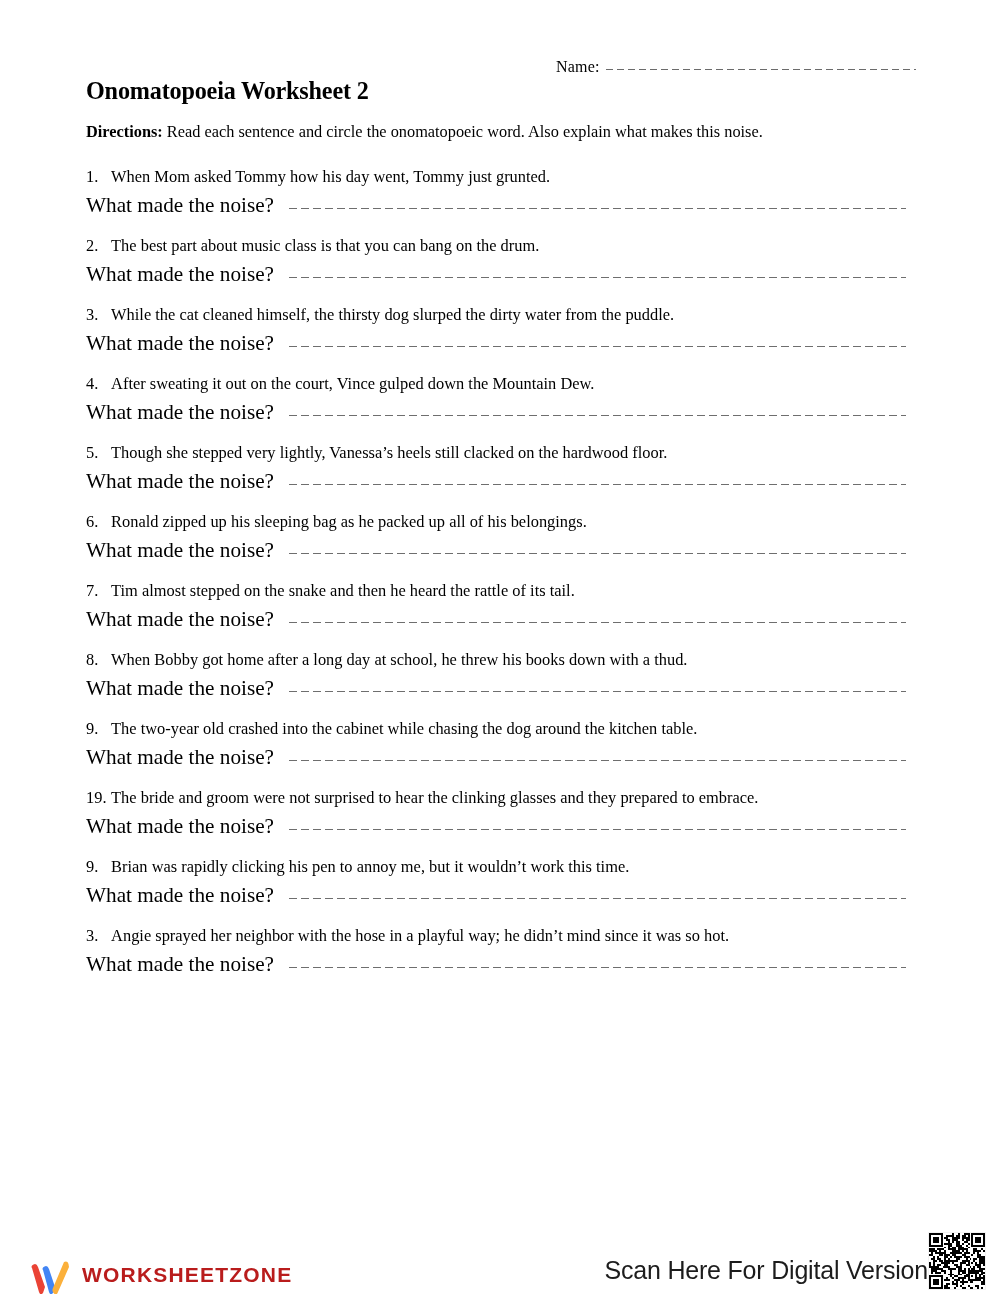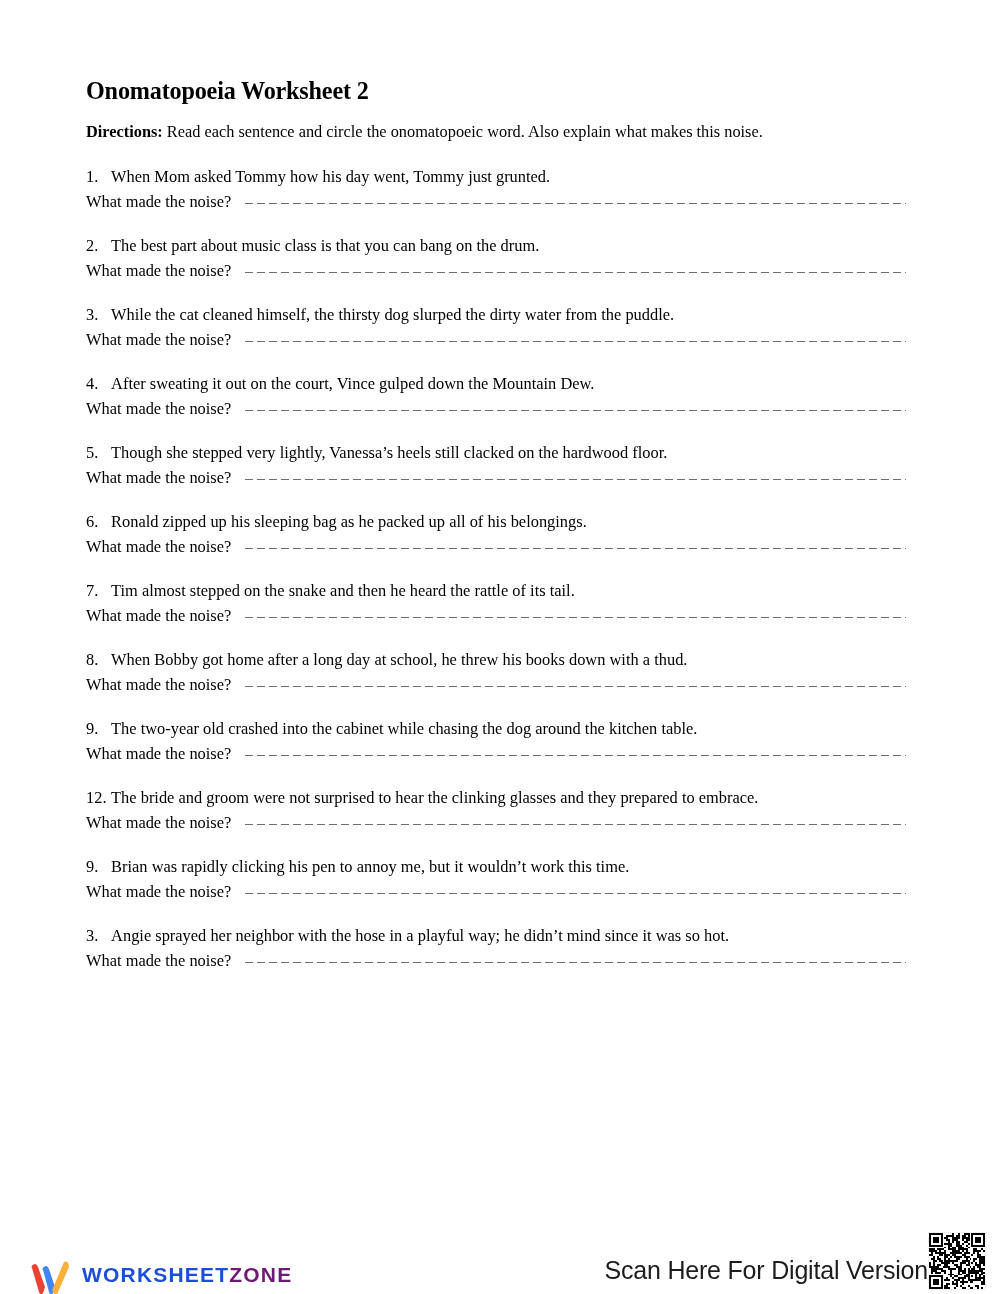--- a/index.html
+++ b/index.html
@@ -86,21 +86,21 @@
     transform-origin: left center;
   }
   .q-num {
     display: inline-block;
     min-width: 26px;
   }
   .a-line {
     height: 45px;
     display: flex;
     align-items: baseline;
-    font-size: 17px;
+    font-size: 22px;
   }
   .a-label {
     white-space: nowrap;
     transform: scaleX(0.965);
     transform-origin: left center;
   }
   .a-rule {
     flex: 1;
     height: 1px;
     margin-left: 8px;
@@ -161,20 +161,24 @@
     padding: 1px;
     box-sizing: border-box;
   }
   .qr svg { display: block; width: 100%; height: 100%; }
 </style>
 </head>
 <body>
 
 <div class="page">
 
+  <div class="name-row">
+    <span class="name-label">Name:</span>
+    <span class="name-rule"></span>
+  </div>
 
   <div class="title">Onomatopoeia Worksheet 2</div>
 
   <div class="directions">
     <b>Directions:</b><span> Read each sentence and circle the onomatopoeic word.  Also explain what makes this noise.</span>
   </div>
 
   <div class="items" id="items">
       <div class="item">
         <div class="q-line">
@@ -261,21 +265,21 @@
           <span class="q-num">9.</span>
           <span>The two-year old crashed into the cabinet while chasing the dog around the kitchen table.</span>
         </div>
         <div class="a-line">
           <span class="a-label">What made the noise?</span>
           <span class="a-rule"></span>
         </div>
       </div>
       <div class="item">
         <div class="q-line">
-          <span class="q-num">12.</span>
+          <span class="q-num">19.</span>
           <span>The bride and groom were not surprised to hear the clinking glasses and they prepared to embrace.</span>
         </div>
         <div class="a-line">
           <span class="a-label">What made the noise?</span>
           <span class="a-rule"></span>
         </div>
       </div>
       <div class="item">
         <div class="q-line">
           <span class="q-num">9.</span>
@@ -301,21 +305,21 @@
   <div class="footer">
 
     <div class="brand">
       <span class="brand-mark">
         <svg viewBox="0 0 46 40" xmlns="http://www.w3.org/2000/svg" aria-hidden="true">
           <path d="M4 14 L11 38 Q12.5 42 15 39 L17 33 L10 13 Q8.5 9 5.5 10.5 Q2.5 12 4 14 Z" fill="#EA4335"></path>
           <path d="M15 16 L21 38 Q22.5 42 25 39 L27 33 L21 15 Q19.5 11 16.5 12.5 Q13.5 14 15 16 Z" fill="#4285F4"></path>
           <path d="M36 8 Q39.5 6.5 40.5 10 L41 13 L30 38 Q28.5 42 26 39.5 Q23.5 37 25 34 Z" fill="#FBB03B"></path>
         </svg>
       </span>
-      <span class="brand-text"><span style="color:#1d4ed8">WORKSHEET</span><span style="color:#701a75">ZONE</span></span>
+      <span class="brand-text"><span style="color:#b91c1c">WORKSHEET</span><span style="color:#b91c1c">ZONE</span></span>
     </div>
 
     <div class="scan-text">Scan Here For Digital Version</div>
 
     <div class="qr">
       <svg viewBox="0 0 29 29" shape-rendering="crispEdges" xmlns="http://www.w3.org/2000/svg" aria-hidden="true">
         <rect width="29" height="29" fill="#ffffff"></rect>
         <g fill="#000000" id="qr-cells">
             <path d="M0 0h1v1h-1zM1 0h1v1h-1zM2 0h1v1h-1zM3 0h1v1h-1zM4 0h1v1h-1zM5 0h1v1h-1zM6 0h1v1h-1zM12 0h1v1h-1zM15 0h1v1h-1zM18 0h1v1h-1zM19 0h1v1h-1zM20 0h1v1h-1zM22 0h1v1h-1zM23 0h1v1h-1zM24 0h1v1h-1zM25 0h1v1h-1zM26 0h1v1h-1zM27 0h1v1h-1zM28 0h1v1h-1zM0 1h1v1h-1zM6 1h1v1h-1zM9 1h1v1h-1zM10 1h1v1h-1zM11 1h1v1h-1zM12 1h1v1h-1zM14 1h1v1h-1zM15 1h1v1h-1zM17 1h1v1h-1zM18 1h1v1h-1zM20 1h1v1h-1zM22 1h1v1h-1zM28 1h1v1h-1zM0 2h1v1h-1zM2 2h1v1h-1zM3 2h1v1h-1zM4 2h1v1h-1zM6 2h1v1h-1zM8 2h1v1h-1zM9 2h1v1h-1zM12 2h1v1h-1zM13 2h1v1h-1zM14 2h1v1h-1zM15 2h1v1h-1zM17 2h1v1h-1zM18 2h1v1h-1zM19 2h1v1h-1zM20 2h1v1h-1zM22 2h1v1h-1zM24 2h1v1h-1zM25 2h1v1h-1zM26 2h1v1h-1zM28 2h1v1h-1zM0 3h1v1h-1zM2 3h1v1h-1zM3 3h1v1h-1zM4 3h1v1h-1zM6 3h1v1h-1zM9 3h1v1h-1zM10 3h1v1h-1zM12 3h1v1h-1zM13 3h1v1h-1zM14 3h1v1h-1zM17 3h1v1h-1zM19 3h1v1h-1zM20 3h1v1h-1zM22 3h1v1h-1zM24 3h1v1h-1zM25 3h1v1h-1zM26 3h1v1h-1zM28 3h1v1h-1zM0 4h1v1h-1zM2 4h1v1h-1zM3 4h1v1h-1zM4 4h1v1h-1zM6 4h1v1h-1zM10 4h1v1h-1zM12 4h1v1h-1zM14 4h1v1h-1zM15 4h1v1h-1zM18 4h1v1h-1zM19 4h1v1h-1zM22 4h1v1h-1zM24 4h1v1h-1zM25 4h1v1h-1zM26 4h1v1h-1zM28 4h1v1h-1zM0 5h1v1h-1zM6 5h1v1h-1zM8 5h1v1h-1zM9 5h1v1h-1zM10 5h1v1h-1zM11 5h1v1h-1zM14 5h1v1h-1zM15 5h1v1h-1zM17 5h1v1h-1zM20 5h1v1h-1zM22 5h1v1h-1zM28 5h1v1h-1zM0 6h1v1h-1zM1 6h1v1h-1zM2 6h1v1h-1zM3 6h1v1h-1zM4 6h1v1h-1zM5 6h1v1h-1zM6 6h1v1h-1zM10 6h1v1h-1zM11 6h1v1h-1zM14 6h1v1h-1zM15 6h1v1h-1zM16 6h1v1h-1zM19 6h1v1h-1zM22 6h1v1h-1zM23 6h1v1h-1zM24 6h1v1h-1zM25 6h1v1h-1zM26 6h1v1h-1zM27 6h1v1h-1zM28 6h1v1h-1zM8 7h1v1h-1zM10 7h1v1h-1zM12 7h1v1h-1zM13 7h1v1h-1zM15 7h1v1h-1zM16 7h1v1h-1zM17 7h1v1h-1zM20 7h1v1h-1zM0 8h1v1h-1zM1 8h1v1h-1zM2 8h1v1h-1zM4 8h1v1h-1zM5 8h1v1h-1zM6 8h1v1h-1zM7 8h1v1h-1zM10 8h1v1h-1zM11 8h1v1h-1zM12 8h1v1h-1zM13 8h1v1h-1zM15 8h1v1h-1zM16 8h1v1h-1zM17 8h1v1h-1zM18 8h1v1h-1zM19 8h1v1h-1zM23 8h1v1h-1zM24 8h1v1h-1zM27 8h1v1h-1zM0 9h1v1h-1zM1 9h1v1h-1zM2 9h1v1h-1zM3 9h1v1h-1zM5 9h1v1h-1zM8 9h1v1h-1zM12 9h1v1h-1zM13 9h1v1h-1zM14 9h1v1h-1zM15 9h1v1h-1zM17 9h1v1h-1zM19 9h1v1h-1zM23 9h1v1h-1zM24 9h1v1h-1zM25 9h1v1h-1zM26 9h1v1h-1zM28 9h1v1h-1zM1 10h1v1h-1zM3 10h1v1h-1zM4 10h1v1h-1zM5 10h1v1h-1zM6 10h1v1h-1zM7 10h1v1h-1zM8 10h1v1h-1zM11 10h1v1h-1zM12 10h1v1h-1zM13 10h1v1h-1zM14 10h1v1h-1zM15 10h1v1h-1zM16 10h1v1h-1zM18 10h1v1h-1zM19 10h1v1h-1zM20 10h1v1h-1zM23 10h1v1h-1zM25 10h1v1h-1zM0 11h1v1h-1zM1 11h1v1h-1zM5 11h1v1h-1zM6 11h1v1h-1zM8 11h1v1h-1zM9 11h1v1h-1zM10 11h1v1h-1zM12 11h1v1h-1zM13 11h1v1h-1zM17 11h1v1h-1zM18 11h1v1h-1zM22 11h1v1h-1zM25 11h1v1h-1zM26 11h1v1h-1zM2 12h1v1h-1zM4 12h1v1h-1zM8 12h1v1h-1zM9 12h1v1h-1zM11 12h1v1h-1zM13 12h1v1h-1zM14 12h1v1h-1zM15 12h1v1h-1zM16 12h1v1h-1zM18 12h1v1h-1zM19 12h1v1h-1zM20 12h1v1h-1zM25 12h1v1h-1zM26 12h1v1h-1zM27 12h1v1h-1zM28 12h1v1h-1zM1 13h1v1h-1zM2 13h1v1h-1zM4 13h1v1h-1zM5 13h1v1h-1zM8 13h1v1h-1zM10 13h1v1h-1zM14 13h1v1h-1zM15 13h1v1h-1zM19 13h1v1h-1zM21 13h1v1h-1zM23 13h1v1h-1zM24 13h1v1h-1zM26 13h1v1h-1zM27 13h1v1h-1zM28 13h1v1h-1zM2 14h1v1h-1zM3 14h1v1h-1zM5 14h1v1h-1zM6 14h1v1h-1zM8 14h1v1h-1zM9 14h1v1h-1zM10 14h1v1h-1zM11 14h1v1h-1zM12 14h1v1h-1zM13 14h1v1h-1zM14 14h1v1h-1zM17 14h1v1h-1zM18 14h1v1h-1zM19 14h1v1h-1zM20 14h1v1h-1zM23 14h1v1h-1zM26 14h1v1h-1zM27 14h1v1h-1zM28 14h1v1h-1zM0 15h1v1h-1zM2 15h1v1h-1zM6 15h1v1h-1zM7 15h1v1h-1zM8 15h1v1h-1zM9 15h1v1h-1zM10 15h1v1h-1zM12 15h1v1h-1zM16 15h1v1h-1zM17 15h1v1h-1zM18 15h1v1h-1zM20 15h1v1h-1zM22 15h1v1h-1zM24 15h1v1h-1zM26 15h1v1h-1zM27 15h1v1h-1zM28 15h1v1h-1zM0 16h1v1h-1zM2 16h1v1h-1zM4 16h1v1h-1zM5 16h1v1h-1zM8 16h1v1h-1zM9 16h1v1h-1zM13 16h1v1h-1zM14 16h1v1h-1zM16 16h1v1h-1zM19 16h1v1h-1zM20 16h1v1h-1zM24 16h1v1h-1zM25 16h1v1h-1zM26 16h1v1h-1zM28 16h1v1h-1zM0 17h1v1h-1zM1 17h1v1h-1zM2 17h1v1h-1zM3 17h1v1h-1zM4 17h1v1h-1zM7 17h1v1h-1zM8 17h1v1h-1zM9 17h1v1h-1zM10 17h1v1h-1zM14 17h1v1h-1zM15 17h1v1h-1zM16 17h1v1h-1zM21 17h1v1h-1zM23 17h1v1h-1zM25 17h1v1h-1zM26 17h1v1h-1zM1 18h1v1h-1zM2 18h1v1h-1zM3 18h1v1h-1zM4 18h1v1h-1zM5 18h1v1h-1zM6 18h1v1h-1zM10 18h1v1h-1zM11 18h1v1h-1zM12 18h1v1h-1zM13 18h1v1h-1zM15 18h1v1h-1zM16 18h1v1h-1zM18 18h1v1h-1zM20 18h1v1h-1zM22 18h1v1h-1zM23 18h1v1h-1zM26 18h1v1h-1zM27 18h1v1h-1zM28 18h1v1h-1zM1 19h1v1h-1zM2 19h1v1h-1zM3 19h1v1h-1zM6 19h1v1h-1zM7 19h1v1h-1zM8 19h1v1h-1zM11 19h1v1h-1zM15 19h1v1h-1zM16 19h1v1h-1zM17 19h1v1h-1zM18 19h1v1h-1zM20 19h1v1h-1zM21 19h1v1h-1zM22 19h1v1h-1zM23 19h1v1h-1zM24 19h1v1h-1zM25 19h1v1h-1zM26 19h1v1h-1zM27 19h1v1h-1zM1 20h1v1h-1zM3 20h1v1h-1zM4 20h1v1h-1zM5 20h1v1h-1zM8 20h1v1h-1zM11 20h1v1h-1zM15 20h1v1h-1zM17 20h1v1h-1zM18 20h1v1h-1zM20 20h1v1h-1zM21 20h1v1h-1zM22 20h1v1h-1zM23 20h1v1h-1zM24 20h1v1h-1zM25 20h1v1h-1zM27 20h1v1h-1zM28 20h1v1h-1zM10 21h1v1h-1zM11 21h1v1h-1zM12 21h1v1h-1zM15 21h1v1h-1zM16 21h1v1h-1zM19 21h1v1h-1zM20 21h1v1h-1zM24 21h1v1h-1zM26 21h1v1h-1zM27 21h1v1h-1zM0 22h1v1h-1zM1 22h1v1h-1zM2 22h1v1h-1zM3 22h1v1h-1zM4 22h1v1h-1zM5 22h1v1h-1zM6 22h1v1h-1zM11 22h1v1h-1zM13 22h1v1h-1zM14 22h1v1h-1zM18 22h1v1h-1zM19 22h1v1h-1zM20 22h1v1h-1zM22 22h1v1h-1zM24 22h1v1h-1zM26 22h1v1h-1zM28 22h1v1h-1zM0 23h1v1h-1zM6 23h1v1h-1zM9 23h1v1h-1zM12 23h1v1h-1zM15 23h1v1h-1zM16 23h1v1h-1zM17 23h1v1h-1zM18 23h1v1h-1zM20 23h1v1h-1zM24 23h1v1h-1zM25 23h1v1h-1zM26 23h1v1h-1zM27 23h1v1h-1zM28 23h1v1h-1zM0 24h1v1h-1zM2 24h1v1h-1zM3 24h1v1h-1zM4 24h1v1h-1zM6 24h1v1h-1zM8 24h1v1h-1zM9 24h1v1h-1zM10 24h1v1h-1zM13 24h1v1h-1zM14 24h1v1h-1zM15 24h1v1h-1zM17 24h1v1h-1zM20 24h1v1h-1zM21 24h1v1h-1zM22 24h1v1h-1zM23 24h1v1h-1zM24 24h1v1h-1zM25 24h1v1h-1zM26 24h1v1h-1zM28 24h1v1h-1zM0 25h1v1h-1zM2 25h1v1h-1zM3 25h1v1h-1zM4 25h1v1h-1zM6 25h1v1h-1zM12 25h1v1h-1zM14 25h1v1h-1zM16 25h1v1h-1zM17 25h1v1h-1zM18 25h1v1h-1zM19 25h1v1h-1zM21 25h1v1h-1zM22 25h1v1h-1zM27 25h1v1h-1zM28 25h1v1h-1zM0 26h1v1h-1zM2 26h1v1h-1zM3 26h1v1h-1zM4 26h1v1h-1zM6 26h1v1h-1zM9 26h1v1h-1zM10 26h1v1h-1zM12 26h1v1h-1zM13 26h1v1h-1zM14 26h1v1h-1zM17 26h1v1h-1zM27 26h1v1h-1zM28 26h1v1h-1zM0 27h1v1h-1zM6 27h1v1h-1zM8 27h1v1h-1zM9 27h1v1h-1zM14 27h1v1h-1zM16 27h1v1h-1zM20 27h1v1h-1zM24 27h1v1h-1zM25 27h1v1h-1zM0 28h1v1h-1zM1 28h1v1h-1zM2 28h1v1h-1zM3 28h1v1h-1zM4 28h1v1h-1zM5 28h1v1h-1zM6 28h1v1h-1zM8 28h1v1h-1zM9 28h1v1h-1zM10 28h1v1h-1zM13 28h1v1h-1zM17 28h1v1h-1zM18 28h1v1h-1zM21 28h1v1h-1zM22 28h1v1h-1zM25 28h1v1h-1zM27 28h1v1h-1z"></path>
           </g>

